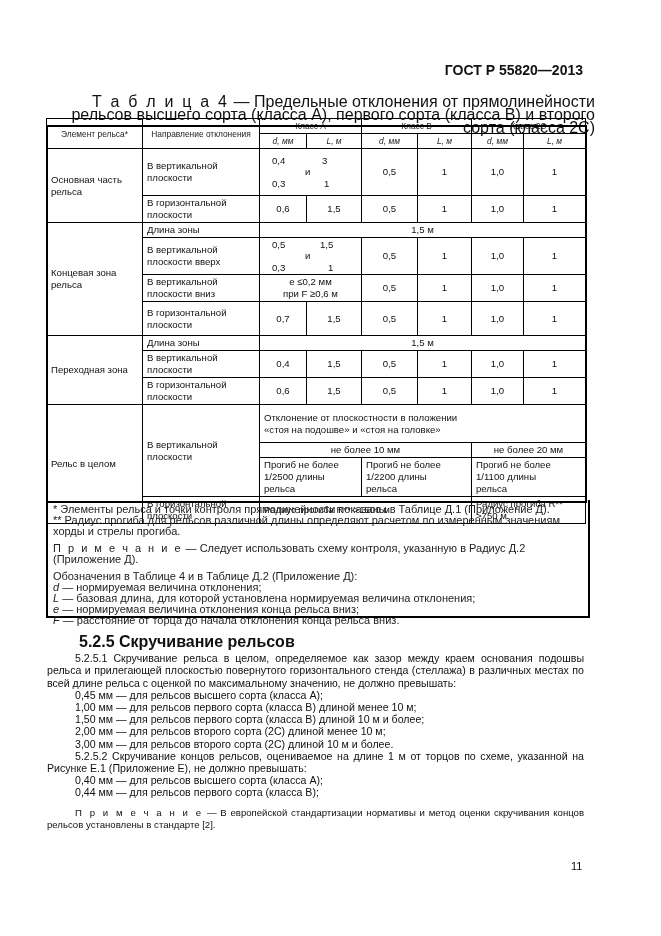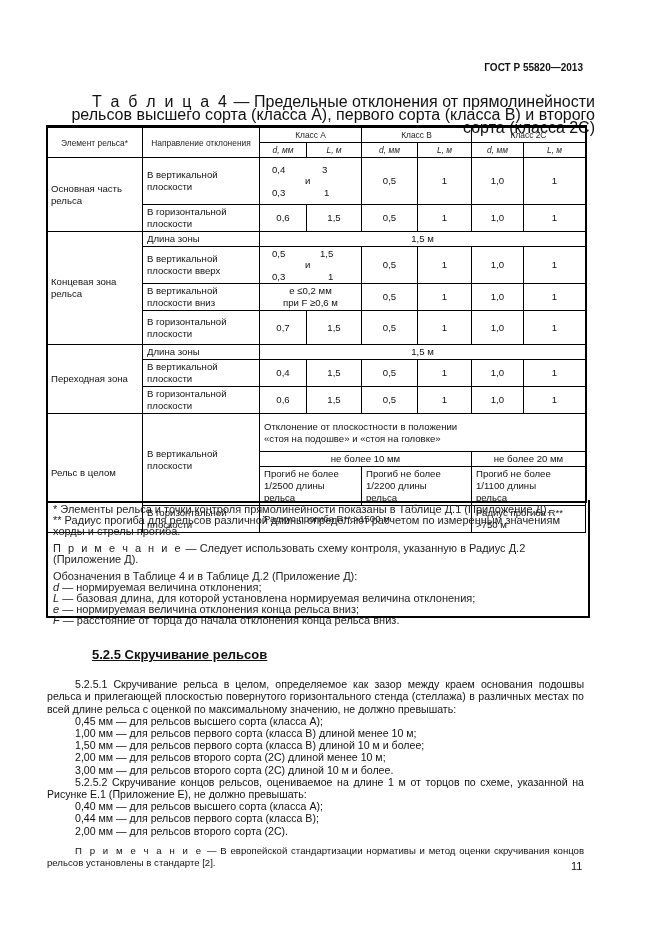--- a/index.html
+++ b/index.html
@@ -1,40 +1,40 @@
 <!DOCTYPE html>
 <html><head>
 <meta charset="utf-8">
 <style>
   html, body { margin:0; padding:0; background:#ffffff; }
   body { width:661px; height:936px; position:relative; overflow:hidden;
          font-family:"Liberation Sans", sans-serif; color:#111; }
-  .gost { position:absolute; right:78px; top:62px; font-weight:bold; font-size:10px; }
+  .gost { position:absolute; right:78px; top:62px; font-weight:bold; font-size:14px; }
   .caption { position:absolute; left:57px; top:95px; width:538px; font-size:16px; line-height:13px;text-align:right; }
   .caption .sp { letter-spacing:2.2px; }
-  table.t4 { position:absolute; left:46px; top:127px; width:539px; border-collapse:collapse;
+  table.t4 { position:absolute; left:46px; top:118px; width:539px; border-collapse:collapse;
              table-layout:fixed; font-size:9.6px; }
   table.t4 td { border:1px solid #000; padding:1px 4px; vertical-align:middle; line-height:12px; }
   table.t4 .hd td { font-size:8.4px; text-align:center; color:#222; }
   table.t4 .hd .sub { font-style:italic; }
   .c { text-align:center; }
   .thickTop td { border-top:2px solid #000; }
   .tbl-frame { position:absolute; left:46px; top:125px; width:537px; height:374px; border:2px solid #000; pointer-events:none; }
   .pair { position:relative; height:34px; }
   .pair span { position:absolute; font-size:9.6px; }
   .notes { position:absolute; left:46px; top:500px; width:531px; height:112px; border:2px solid #000; border-top:none;
            font-size:11px; line-height:11px; padding:4px 4px 0 5px; color:#222; }
   .notes p { margin:0; }
   .notes .gap { margin-top:6px; }
   .sp2 { letter-spacing:2px; }
   .body { position:absolute; left:47px; top:632px; width:537px; font-size:10.6px; line-height:12.2px; }
   .body p { margin:0; }
   .body .ind { text-indent:28px; }
   .body .li { padding-left:28px; }
-  .body h4 { margin:17px; padding-left:28px; font-size:13px; font-weight:bold;text-decoration:underline; }
+  .body h4 { margin:4px; padding-left:28px; font-size:16px; font-weight:bold; }
   .body .note { margin-top:8px; font-size:9.6px; line-height:12px; text-indent:28px; text-align:justify; }
   .justify { text-align:justify; }
   .pagenum { position:absolute; left:571px; top:860px; font-size:11px; }
 </style>
 </head>
 <body>
 
 <div class="gost">ГОСТ Р 55820—2013</div>
 
 <div class="caption">
@@ -200,17 +200,16 @@
   <h4>5.2.5 Скручивание рельсов</h4>
   <p class="ind justify">5.2.5.1 Скручивание рельса в целом, определяемое как зазор между краем основания подошвы рельса и прилегающей плоскостью повернутого горизонтального стенда (стеллажа) в различных местах по всей длине рельса с оценкой по максимальному значению, не должно превышать:</p>
   <p class="li">0,45 мм — для рельсов высшего сорта (класса А);</p>
   <p class="li">1,00 мм — для рельсов первого сорта (класса В) длиной менее 10 м;</p>
   <p class="li">1,50 мм — для рельсов первого сорта (класса В) длиной 10 м и более;</p>
   <p class="li">2,00 мм — для рельсов второго сорта (2С) длиной менее 10 м;</p>
   <p class="li">3,00 мм — для рельсов второго сорта (2С) длиной 10 м и более.</p>
   <p class="ind justify">5.2.5.2 Скручивание концов рельсов, оцениваемое на длине 1 м от торцов по схеме, указанной на Рисунке Е.1 (Приложение Е), не должно превышать:</p>
   <p class="li">0,40 мм — для рельсов высшего сорта (класса А);</p>
   <p class="li">0,44 мм — для рельсов первого сорта (класса В);</p>
-  <p class="li">2,00 мм — для рельсов второго сорта (2С).</p>
   <p class="note"><span class="sp2">П р и м е ч а н и е</span><span> — В европейской стандартизации нормативы и метод оценки скручивания концов рельсов установлены в стандарте [2].</span></p>
 </div>
 
 <div class="pagenum">11</div>
 
 </body></html>

